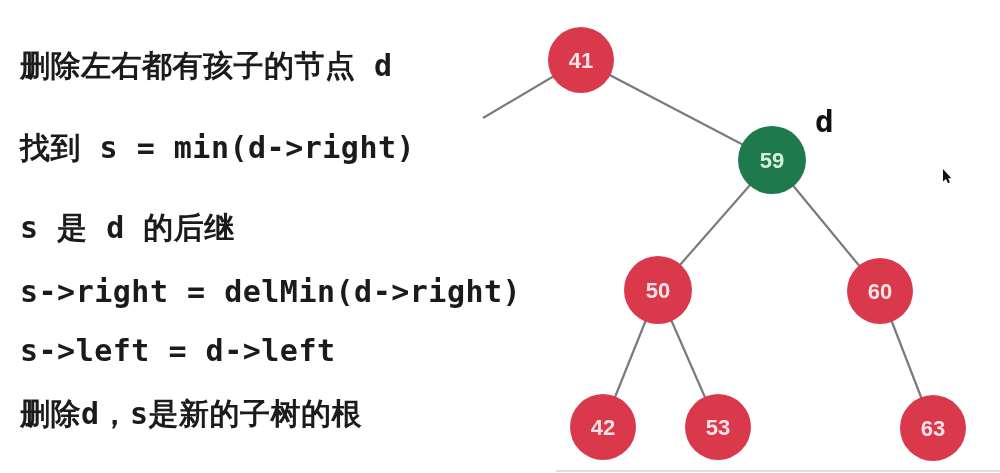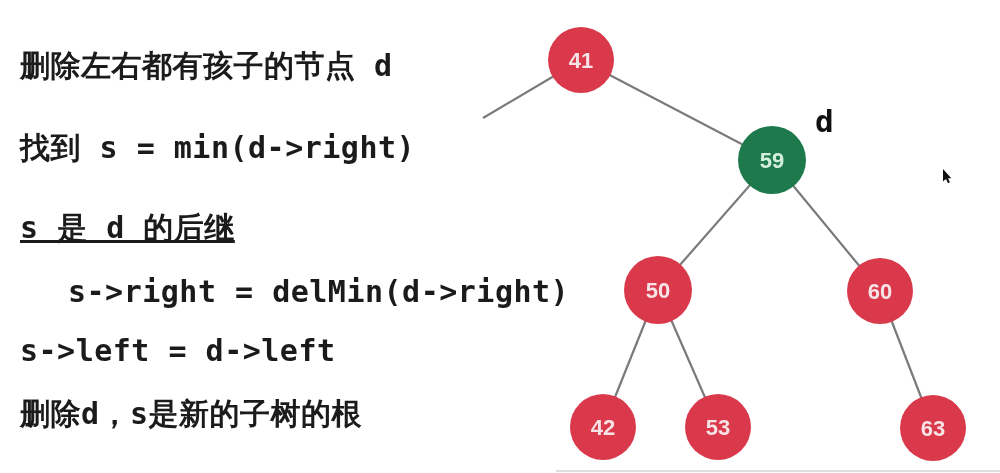--- a/index.html
+++ b/index.html
@@ -20,22 +20,22 @@
     left: 20px;
     color: #1b1b1b;
     font-family: "DejaVu Sans Mono", "Liberation Sans", sans-serif;
     font-size: 30px;
     font-weight: 600;
     white-space: nowrap;
     letter-spacing: 0.5px;
   }
   .line1 { top: 46px; }
   .line2 { top: 128px; }
-  .line3 { top: 208px; text-decoration: underline; }
-  .line4 { top: 274px; margin-left: 48px; }
+  .line3 { top: 208px; }
+  .line4 { top: 274px; }
   .line5 { top: 333px; }
   .line6 { top: 394px; }
 
   .tree-svg {
     position: absolute;
     left: 0;
     top: 0;
   }
   .edge {
     stroke-width: 2.2;

